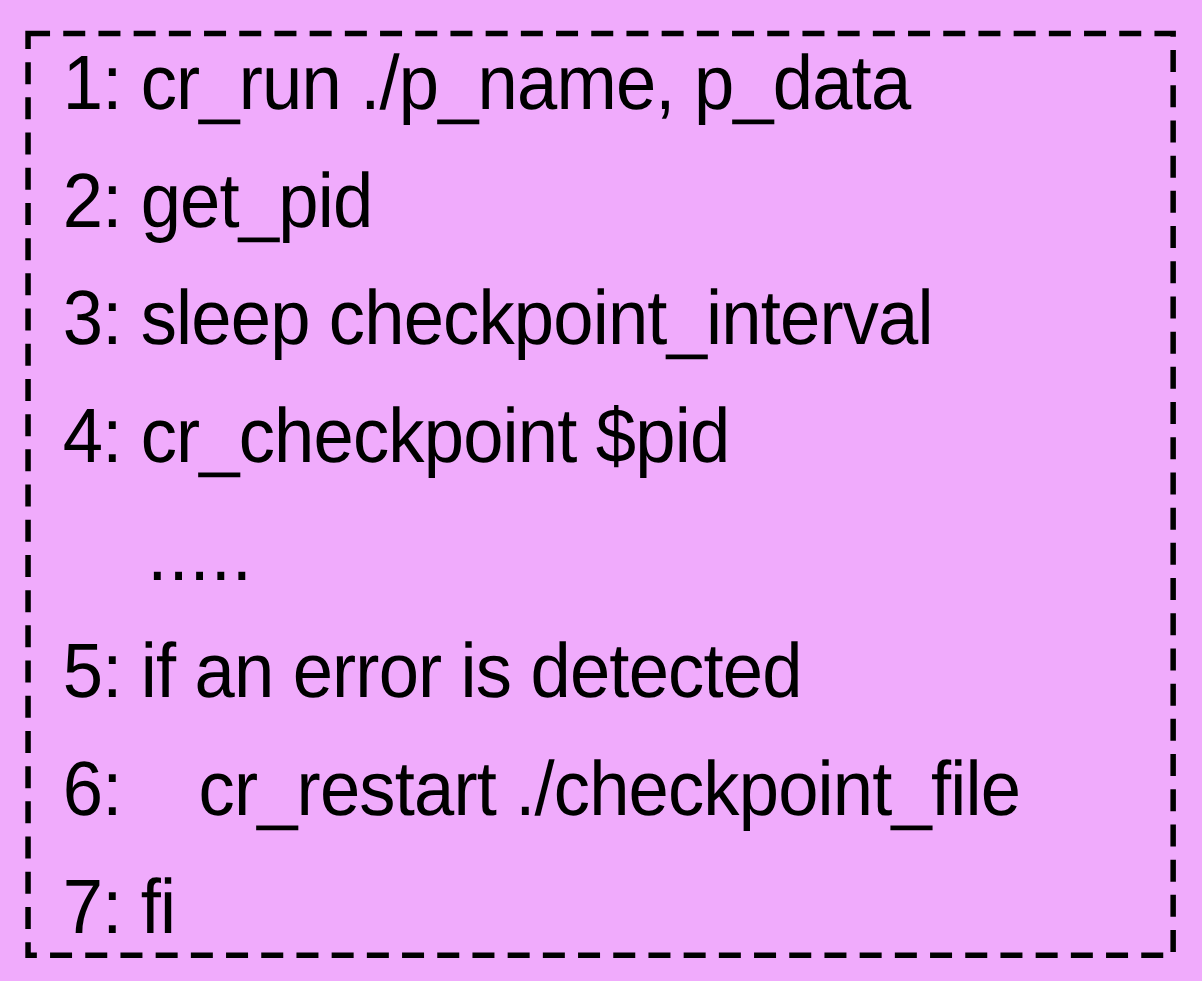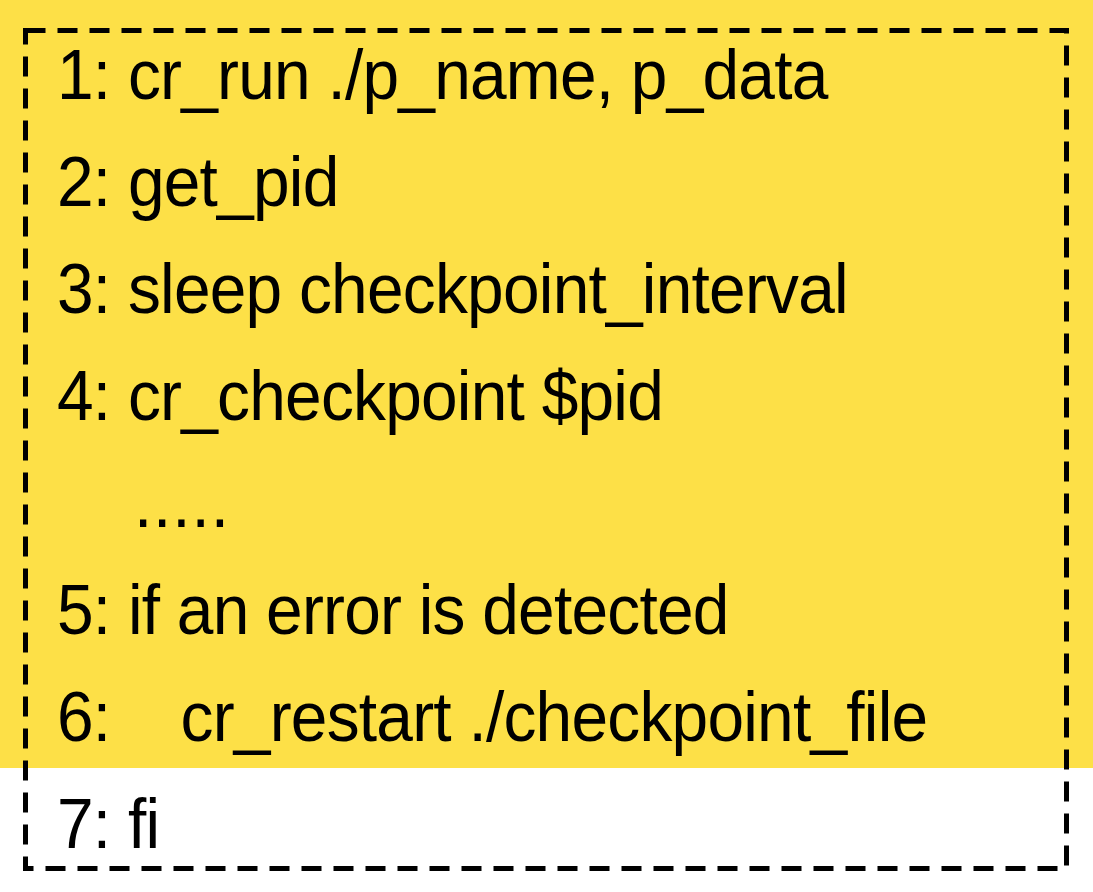--- a/index.html
+++ b/index.html
@@ -12,22 +12,22 @@
     height: 892px;
     overflow: hidden;
     font-family: "DejaVu Sans", sans-serif;
   }
 
   #pseudocode-figure {
     position: absolute;
     left: 0;
     top: 0;
     width: 1093px;
-    height: 768px;
-    background: #fde047;
+    height: 892px;
+    background: #f0abfc;
   }
 
   
   .border-svg {
     position: absolute;
     left: 0;
     top: 0;
     width: 1093px;
     height: 892px;
     pointer-events: none;

